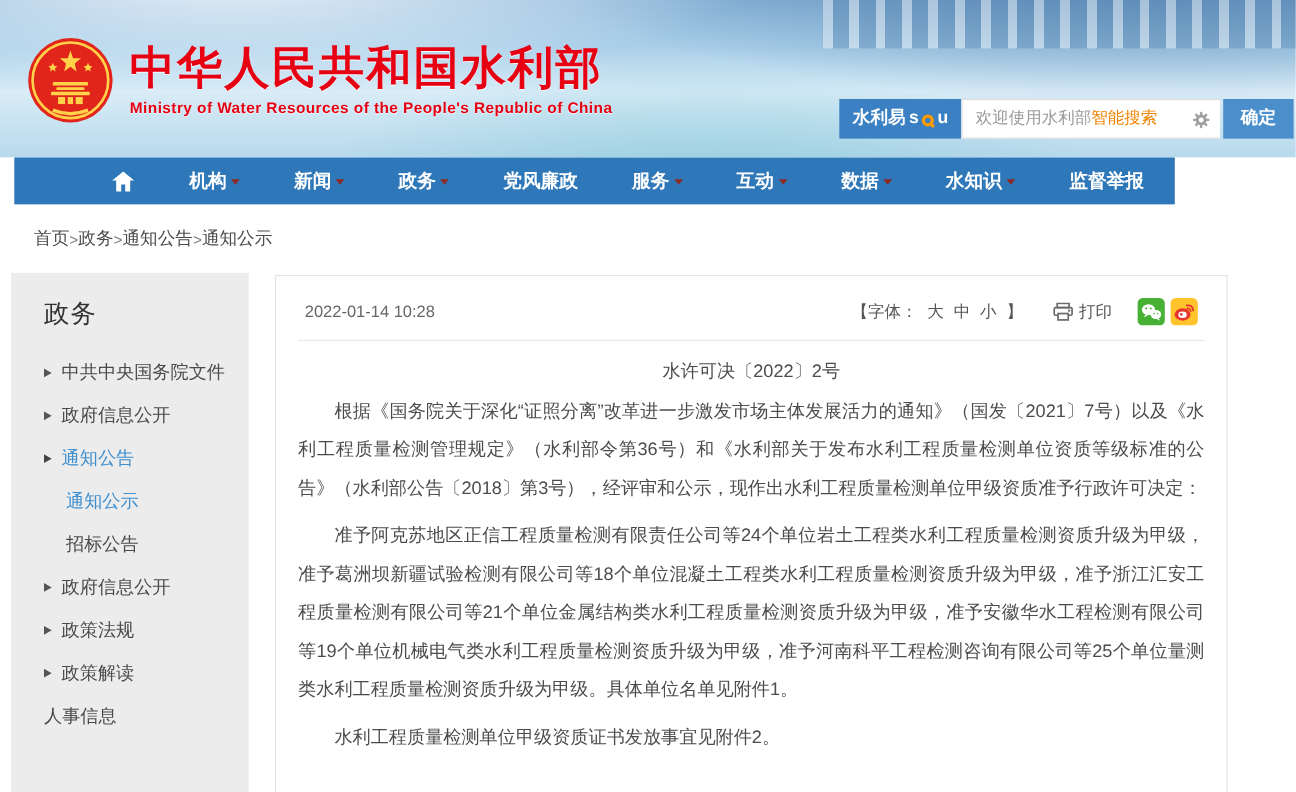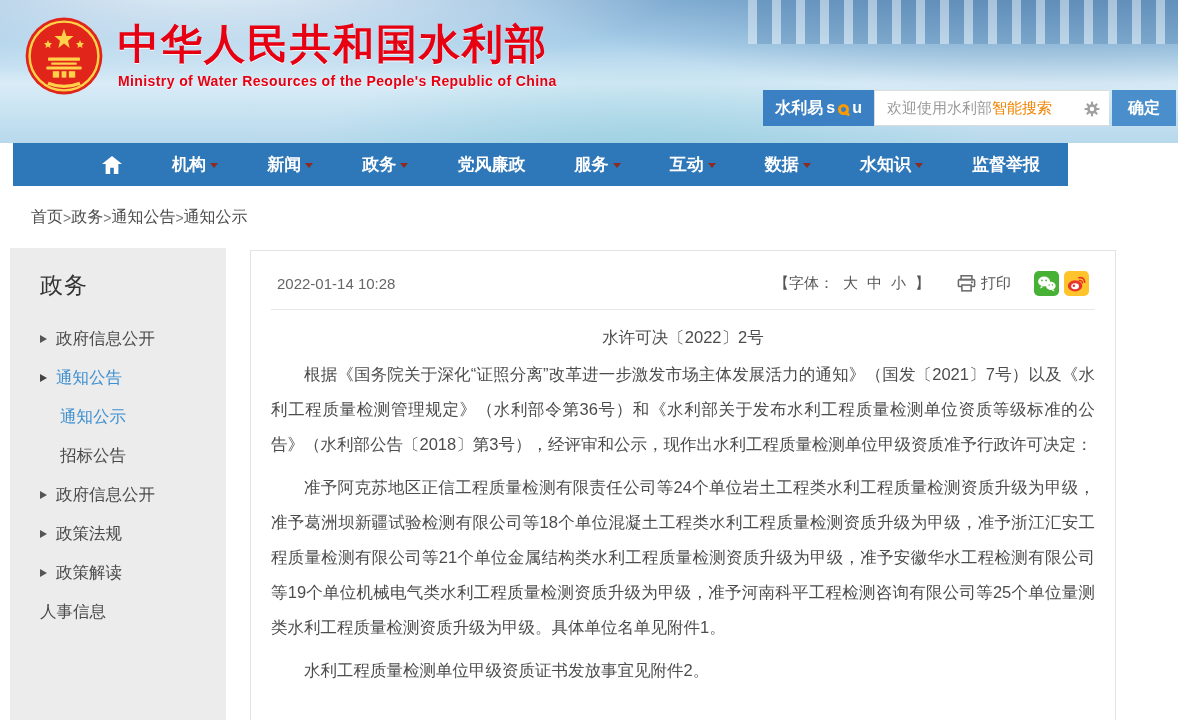--- a/index.html
+++ b/index.html
@@ -9,21 +9,21 @@
   
   .header { position:relative; width:1178px; height:143px;
     background:
       radial-gradient(680px 150px at 18% -18%, rgba(255,255,255,.85), rgba(255,255,255,0) 70%),
       radial-gradient(900px 220px at 88% -30%, rgba(48,96,148,.55), rgba(48,96,148,0) 62%),
       radial-gradient(500px 160px at 55% 115%, rgba(130,200,215,.55), rgba(130,200,215,0) 70%),
       linear-gradient(180deg,#8fb9dc 0%, #a9cfe9 30%, #d9ecf7 58%, #b7d9ec 100%);
   }
   .dam { position:absolute; right:0; top:0; width:430px; height:44px; opacity:.45;
     background:repeating-linear-gradient(90deg, rgba(255,255,255,.9) 0 9px, rgba(70,120,168,.65) 9px 24px); }
-  .logo-row { position:absolute; left:24px; top:16px; display:flex; align-items:flex-start; }
+  .logo-row { position:absolute; left:24px; top:33px; display:flex; align-items:flex-start; }
   .emblem { width:80px; height:80px; flex:0 0 80px; }
   .title-block { margin-left:14px; padding-top:6px; }
   .site-title { font-size:41px; font-weight:bold; color:#e60012; letter-spacing:2px;
     text-shadow:0 1px 0 rgba(255,255,255,.8); line-height:1.1; }
   .site-subtitle { margin-top:6px; font-size:14px; font-weight:bold; color:#e60012;
     letter-spacing:.4px; text-shadow:0 1px 0 rgba(255,255,255,.8); }
 
   
   .search-bar { position:absolute; right:2px; top:90px; height:36px; display:flex; align-items:stretch; }
   .search-brand { background:#3a80c2; color:#fff; font-size:16px; line-height:36px;
@@ -181,20 +181,24 @@
   <span class="crumb">政务</span>
   <span class="crumb-sep">&gt;</span>
   <span class="crumb">通知公告</span>
   <span class="crumb-sep">&gt;</span>
   <span class="crumb">通知公示</span>
 </div>
 
 <div class="sidebar">
   <div class="side-heading">政务</div>
 
+  <div class="side-item">
+    <span class="tri"></span>
+    <span>中共中央国务院文件</span>
+  </div>
   <div class="side-item">
     <span class="tri"></span>
     <span>政府信息公开</span>
   </div>
   <div class="side-item active">
     <span class="tri"></span>
     <span>通知公告</span>
   </div>
   <div class="side-item child active">
     <span>通知公示</span>

